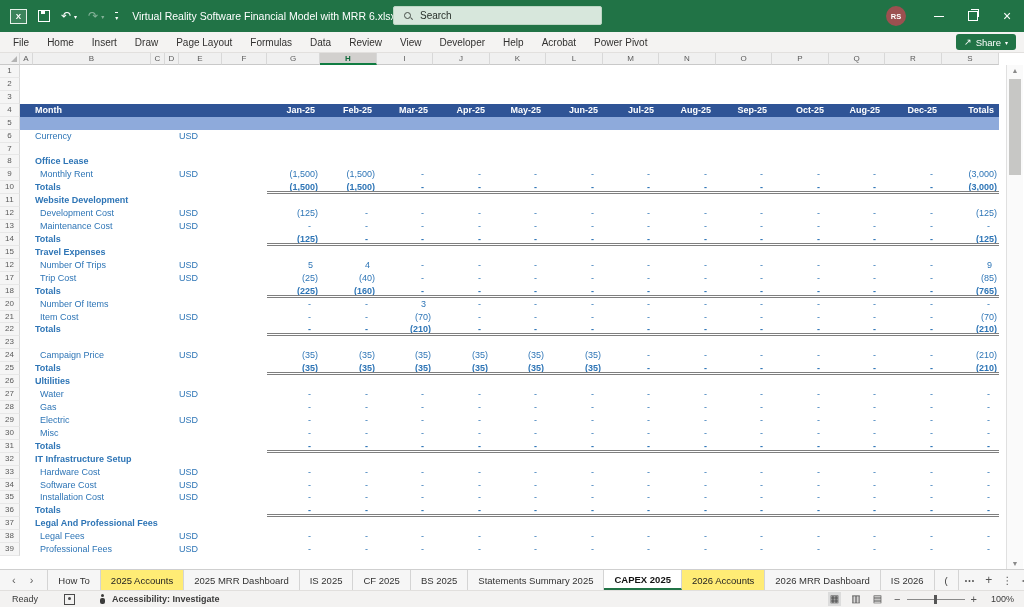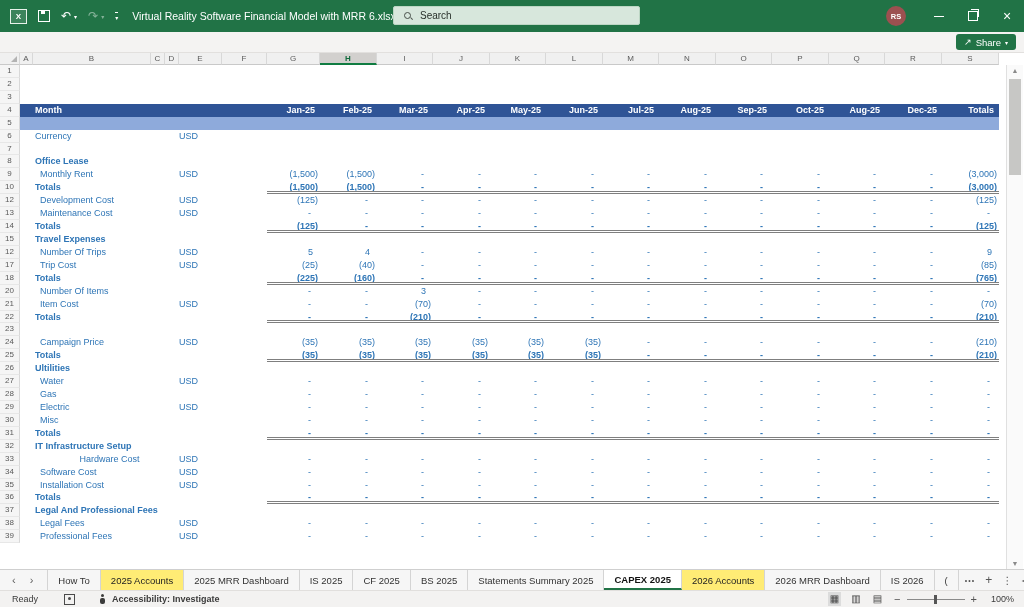--- a/index.html
+++ b/index.html
@@ -12,21 +12,21 @@
   .qat{display:flex;align-items:center;gap:11px;margin-left:10px;}
   .xl-icon{width:15px;height:13px;border:1px solid #e8f2ea;display:flex;align-items:center;
            justify-content:center;font-size:8px;font-weight:bold;color:#fff;background:rgba(255,255,255,.12);}
   .save-icon{width:10px;height:10px;border:1px solid #fff;position:relative;}
   .save-icon::after{content:'';position:absolute;top:0;left:2px;width:4px;height:3px;background:#fff;}
   .glyph-btn{font-size:12px;color:#fff;line-height:12px;}
   .dim{opacity:.45;}
   .mini-caret{font-size:6px;color:#fff;margin-left:-7px;}
   .qat-caret{font-size:6px;color:#fff;border-top:1px solid #fff;padding-top:1px;}
   .wtitle{margin-left:14px;font-size:10.5px;color:#fff;white-space:nowrap;}
-  .searchbox{position:absolute;left:393px;top:6px;width:247px;height:19px;background:#d7e7dc;
+  .searchbox{position:absolute;left:393px;top:6px;width:209px;height:19px;background:#d7e7dc;
              border:1px solid #bcd6c4;border-radius:2px;display:flex;align-items:center;
              color:#29312b;font-size:10px;box-sizing:border-box;}
   .mag{position:relative;width:8px;height:8px;margin:0 8px 0 10px;}
   .mag::before{content:'';position:absolute;top:0;left:0;width:5px;height:5px;border:1.3px solid #474f49;border-radius:50%;}
   .mag::after{content:'';position:absolute;left:6px;top:6px;width:3px;height:1.3px;background:#474f49;transform:rotate(45deg);}
   .tb-right{margin-left:auto;display:flex;align-items:center;height:32px;}
   .avatar{width:20px;height:20px;border-radius:50%;background:#9c5050;color:#fff;font-size:7.5px;
           font-weight:bold;display:flex;align-items:center;justify-content:center;margin-right:16px;}
   .winbtn{width:34px;height:32px;display:flex;align-items:center;justify-content:center;}
   .min-glyph{width:10px;height:1px;background:#fff;}
@@ -141,20 +141,35 @@
       <div class="winbtn">
           <span class="restore-glyph"></span>
         </div>
       <div class="winbtn">
           <span class="close-glyph">×</span>
         </div>
     </div>
   </div>
 
   <div class="menubar">
+    <div class="menu-tabs">
+        <div class="menu-tab">File</div>
+        <div class="menu-tab">Home</div>
+        <div class="menu-tab">Insert</div>
+        <div class="menu-tab">Draw</div>
+        <div class="menu-tab">Page Layout</div>
+        <div class="menu-tab">Formulas</div>
+        <div class="menu-tab">Data</div>
+        <div class="menu-tab">Review</div>
+        <div class="menu-tab">View</div>
+        <div class="menu-tab">Developer</div>
+        <div class="menu-tab">Help</div>
+        <div class="menu-tab">Acrobat</div>
+        <div class="menu-tab">Power Pivot</div>
+      </div>
     <div class="share-btn">
       <span class="share-arrow">↗</span>
       <span>Share</span>
       <span class="share-caret">▾</span>
     </div>
   </div>
 
   <div class="sheet">
     <div class="colheaders">
         <div class="colhead selectall" style="width: 20px;"></div>
@@ -279,20 +294,26 @@
           <div class="cell v totcell" style="width: 57px; padding-right: 9px;">-</div>
           <div class="cell v totcell" style="width: 56px; padding-right: 9px;">-</div>
           <div class="cell v totcell" style="width: 57px; padding-right: 9px;">-</div>
           <div class="cell v totcell" style="width: 56px; padding-right: 9px;">-</div>
           <div class="cell v totcell" style="width: 57px; padding-right: 9px;">-</div>
           <div class="cell v totcell" style="width: 56px; padding-right: 9px;">-</div>
           <div class="cell v totcell" style="width: 57px; padding-right: 9px;">-</div>
           <div class="cell v totcell" style="width: 57px; padding-right: 2px;">(3,000)</div>
         </div>
         <div class="row">
+          <div class="cell rownum">11</div>
+          <div class="cell" style="width: 13px;"></div>
+          <div class="cell lab sec" style="width: 234px; padding-left: 2px;">Website Development</div>
+          <div class="cell" style="width: 732px;"></div>
+        </div>
+        <div class="row">
           <div class="cell rownum">12</div>
           <div class="cell" style="width: 13px;"></div>
           <div class="cell lab ind" style="width: 146px; padding-left: 7px;">Development Cost</div>
           <div class="cell lab" style="width: 43px;">USD</div>
           <div class="cell" style="width: 45px;"></div>
           <div class="cell v" style="width: 53px; padding-right: 2px;">(125)</div>
           <div class="cell v" style="width: 57px; padding-right: 9px;">-</div>
           <div class="cell v" style="width: 56px; padding-right: 9px;">-</div>
           <div class="cell v" style="width: 57px; padding-right: 9px;">-</div>
           <div class="cell v" style="width: 56px; padding-right: 9px;">-</div>
@@ -624,21 +645,21 @@
         </div>
         <div class="row">
           <div class="cell rownum">32</div>
           <div class="cell" style="width: 13px;"></div>
           <div class="cell lab sec" style="width: 234px; padding-left: 2px;">IT Infrastructure Setup</div>
           <div class="cell" style="width: 732px;"></div>
         </div>
         <div class="row">
           <div class="cell rownum">33</div>
           <div class="cell" style="width: 13px;"></div>
-          <div class="cell lab ind" style="width: 146px; padding-left: 7px; text-align: center;">Hardware Cost</div>
+          <div class="cell lab ind" style="width: 146px; padding-left: 7px;">Hardware Cost</div>
           <div class="cell lab" style="width: 43px;">USD</div>
           <div class="cell" style="width: 45px;"></div>
           <div class="cell v" style="width: 53px; padding-right: 9px;">-</div>
           <div class="cell v" style="width: 57px; padding-right: 9px;">-</div>
           <div class="cell v" style="width: 56px; padding-right: 9px;">-</div>
           <div class="cell v" style="width: 57px; padding-right: 9px;">-</div>
           <div class="cell v" style="width: 56px; padding-right: 9px;">-</div>
           <div class="cell v" style="width: 57px; padding-right: 9px;">-</div>
           <div class="cell v" style="width: 56px; padding-right: 9px;">-</div>
           <div class="cell v" style="width: 57px; padding-right: 9px;">-</div>

